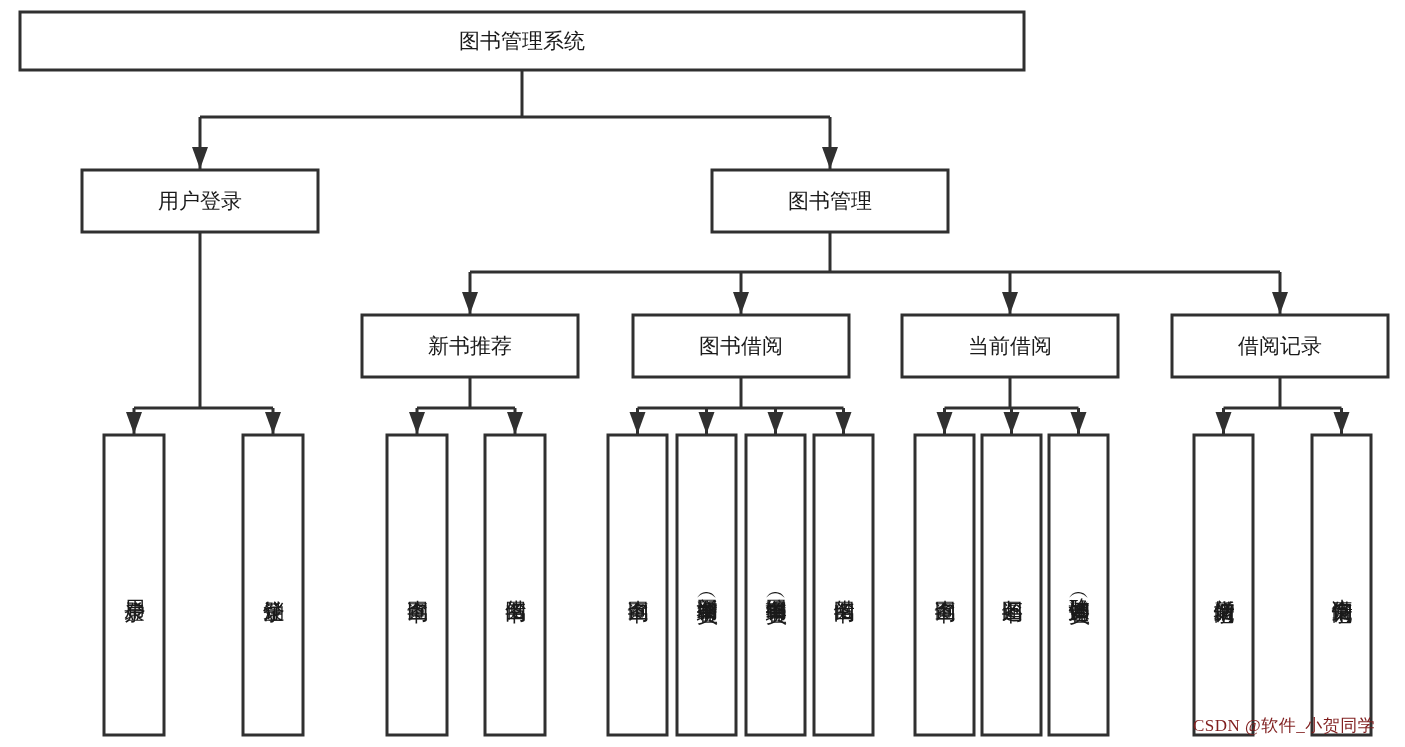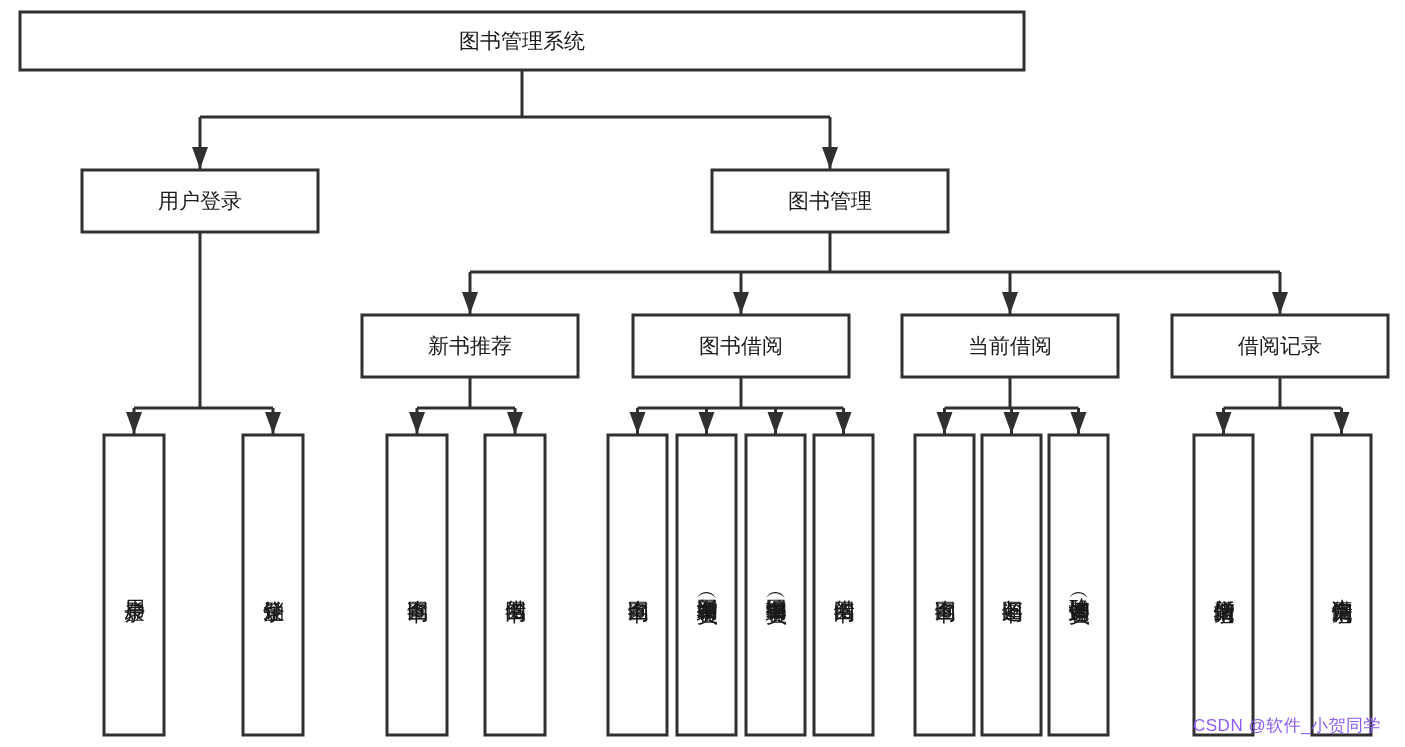--- a/index.html
+++ b/index.html
@@ -63,23 +63,23 @@
     line-height: 1.12;
     color: #1a1a1a;
     letter-spacing: 1px;
     white-space: nowrap;
     text-align: center;
   }
   #watermark {
     position: absolute;
     left: 1193px;
     top: 714px;
-    font-family: Liberation Sans, sans-serif;
+    font-family: Liberation Serif, serif;
     font-size: 17px;
-    color: #8b5cf6;
+    color: #7f1d1d;
     white-space: nowrap;
     letter-spacing: 0.5px;
   }
 </style>
 </head>
 <body>
 
 <div id="diagram-root">
 
   <svg id="flow" viewBox="0 0 1405 747">

